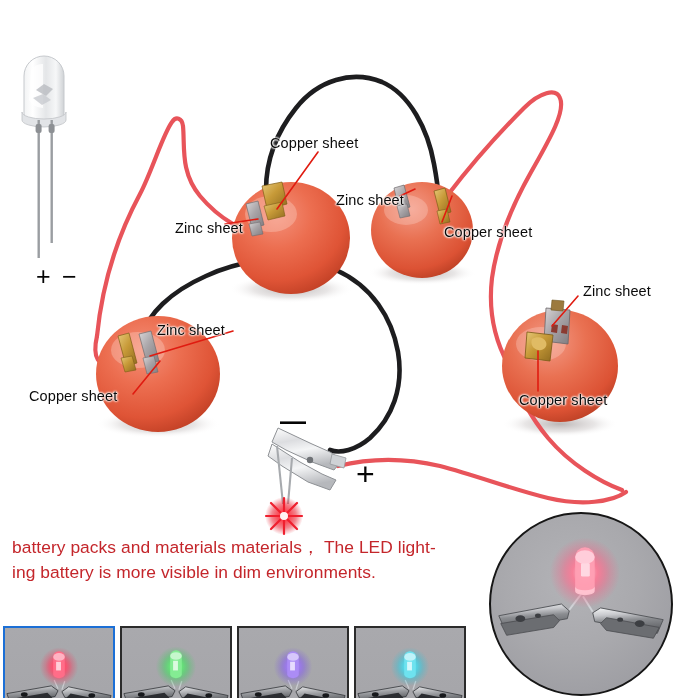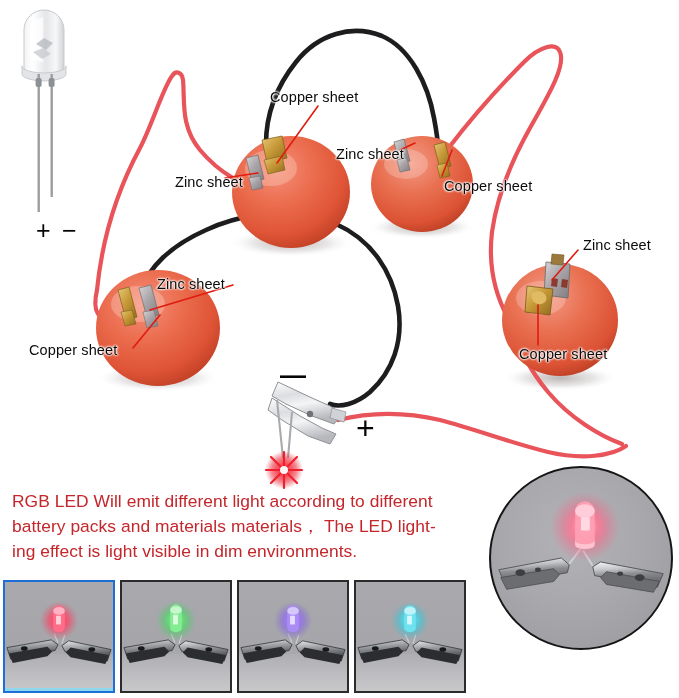--- a/index.html
+++ b/index.html
@@ -3,21 +3,21 @@
 <meta charset="utf-8">
 <style>
   html,body{margin:0;padding:0;}
   body{
     width:679px;height:698px;
     background:#ffffff;
     font-family:"Liberation Sans", sans-serif;
     position:relative;
     overflow:hidden;
   }
-  #stage{position:absolute;inset:0;width:679px;height:571px;}
+  #stage{position:absolute;inset:0;width:679px;height:571px;margin-top:46px;}
 
   
   .scene{position:absolute;left:0;top:0;width:679px;height:698px;}
 
   
   .lbl{
     position:absolute;
     font-family:"Liberation Sans", sans-serif;
     font-size:14.5px;
     color:#0b0b0b;
@@ -283,23 +283,22 @@
   <div class="lbl" style="left:519px;top:347px;">Copper sheet</div>
   <div class="lbl" style="left:157px;top:277px;">Zinc sheet</div>
   <div class="lbl" style="left:29px;top:343px;">Copper sheet</div>
 
   <div class="pol" style="left:36px;top:218px;font-size:25px;">+</div>
   <div class="pol" style="left:62px;top:218px;font-size:25px;">−</div>
   <div class="pol" style="left:280px;top:362px;font-size:26px;font-weight:700;">—</div>
   <div class="pol" style="left:356px;top:412px;font-size:32px;">+</div>
 
   <div class="desc">
-    <div>RGB LED Will emit different light according to different</div>
     <div>battery packs and materials materials， The LED light-</div>
-    <div>ing effect is light visible in dim environments.</div>
+    <div>ing battery is more visible in dim environments.</div>
   </div>
 
   <div class="inset">
     <svg viewBox="0 0 184 184" style="width:100%;height:100%;">
       <defs>
         <radialGradient id="insetGlow" cx="50%" cy="50%" r="50%">
           <stop offset="0%" stop-color="#ffd6e0"></stop>
           <stop offset="35%" stop-color="#ff7a96"></stop>
           <stop offset="70%" stop-color="rgba(255,90,130,0.35)"></stop>
           <stop offset="100%" stop-color="rgba(255,90,130,0)"></stop>

